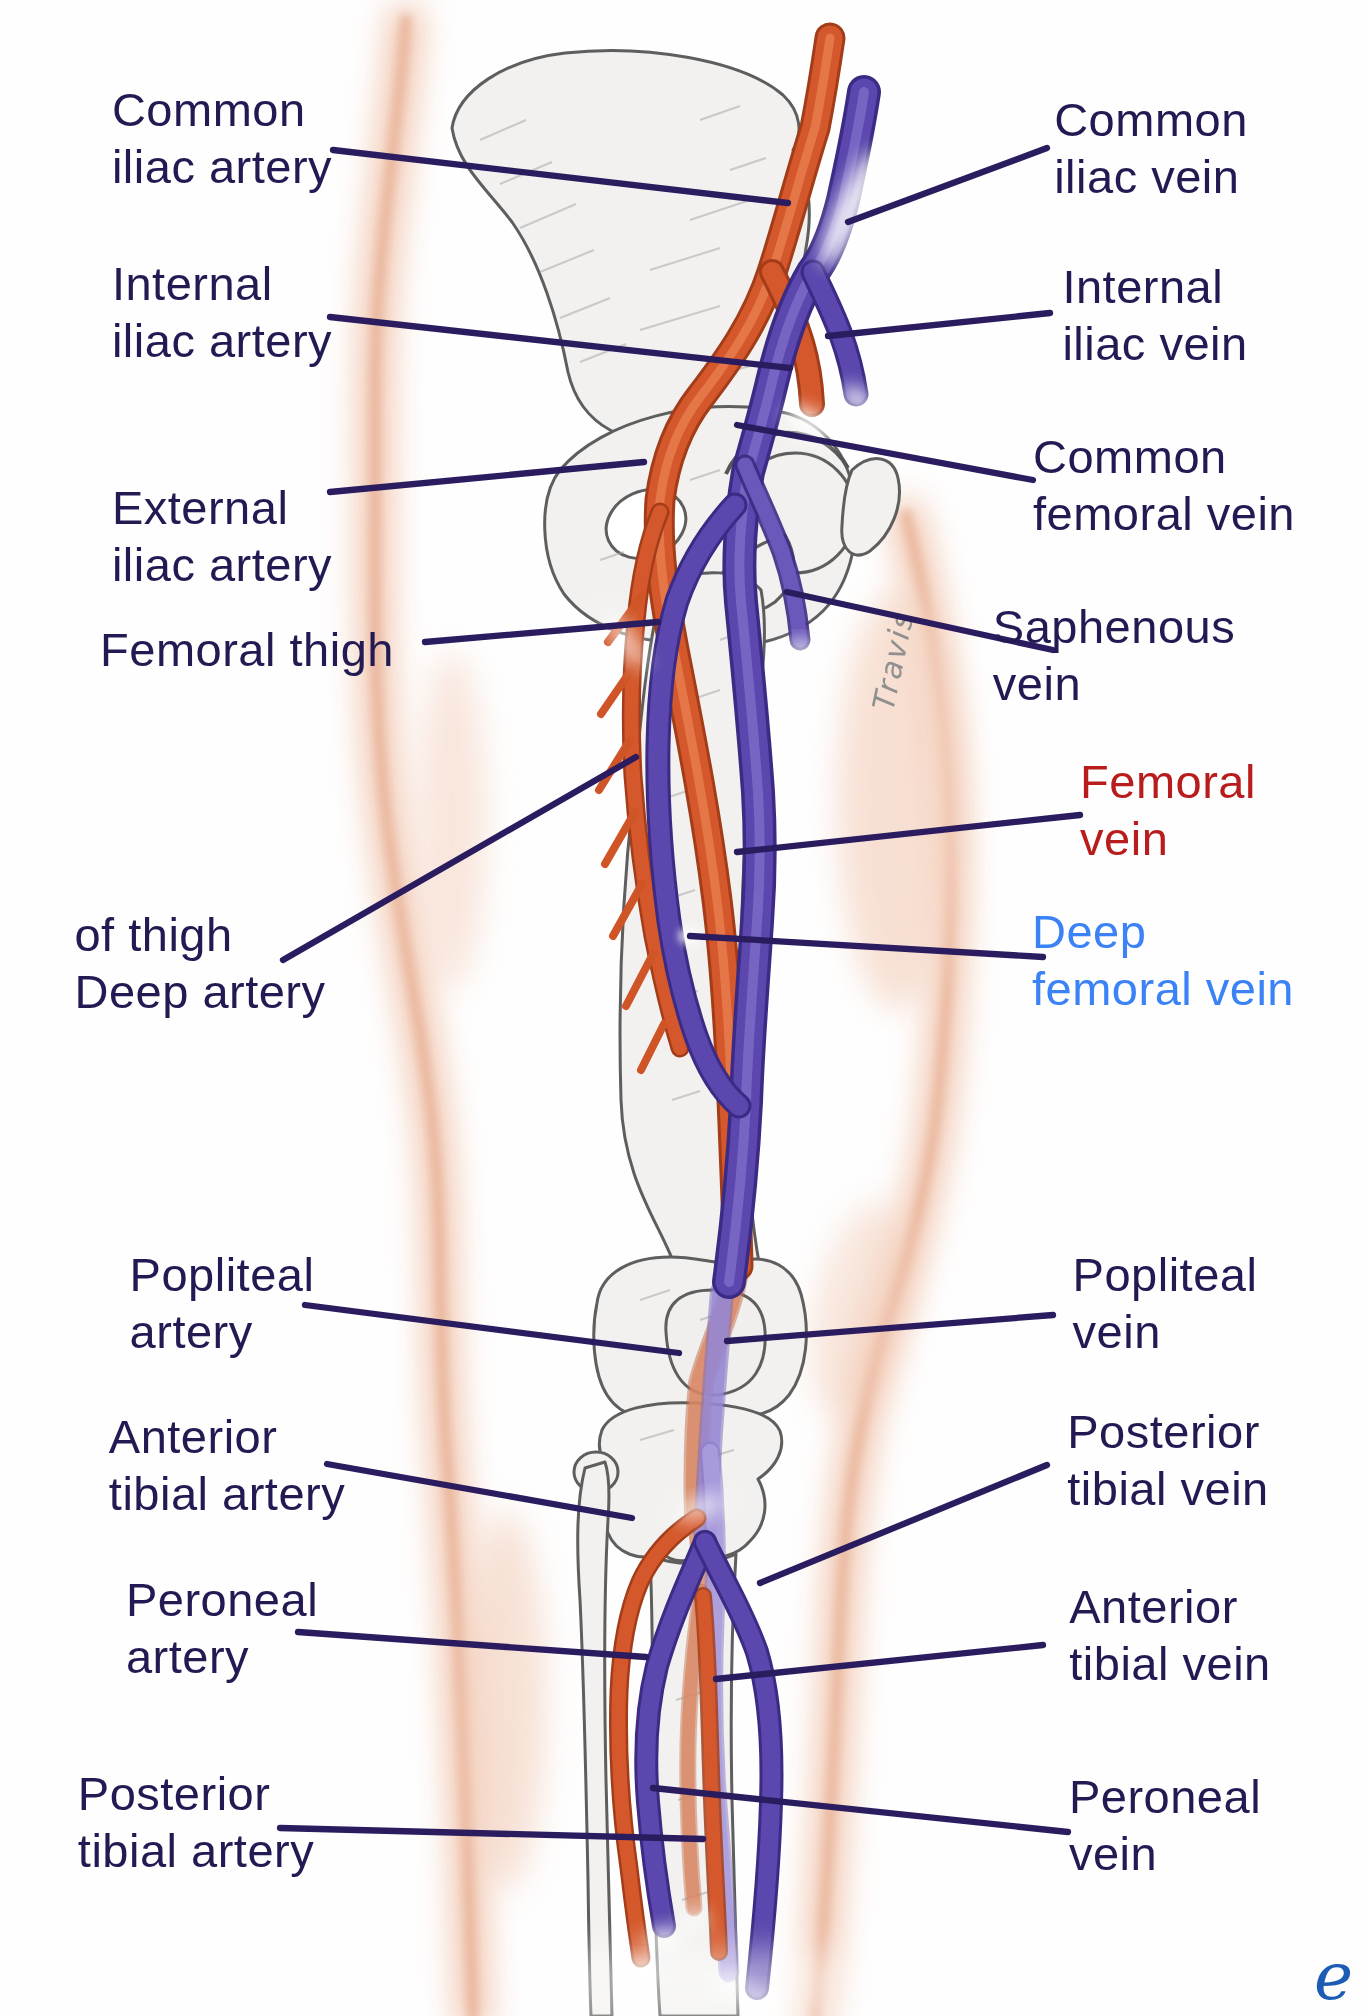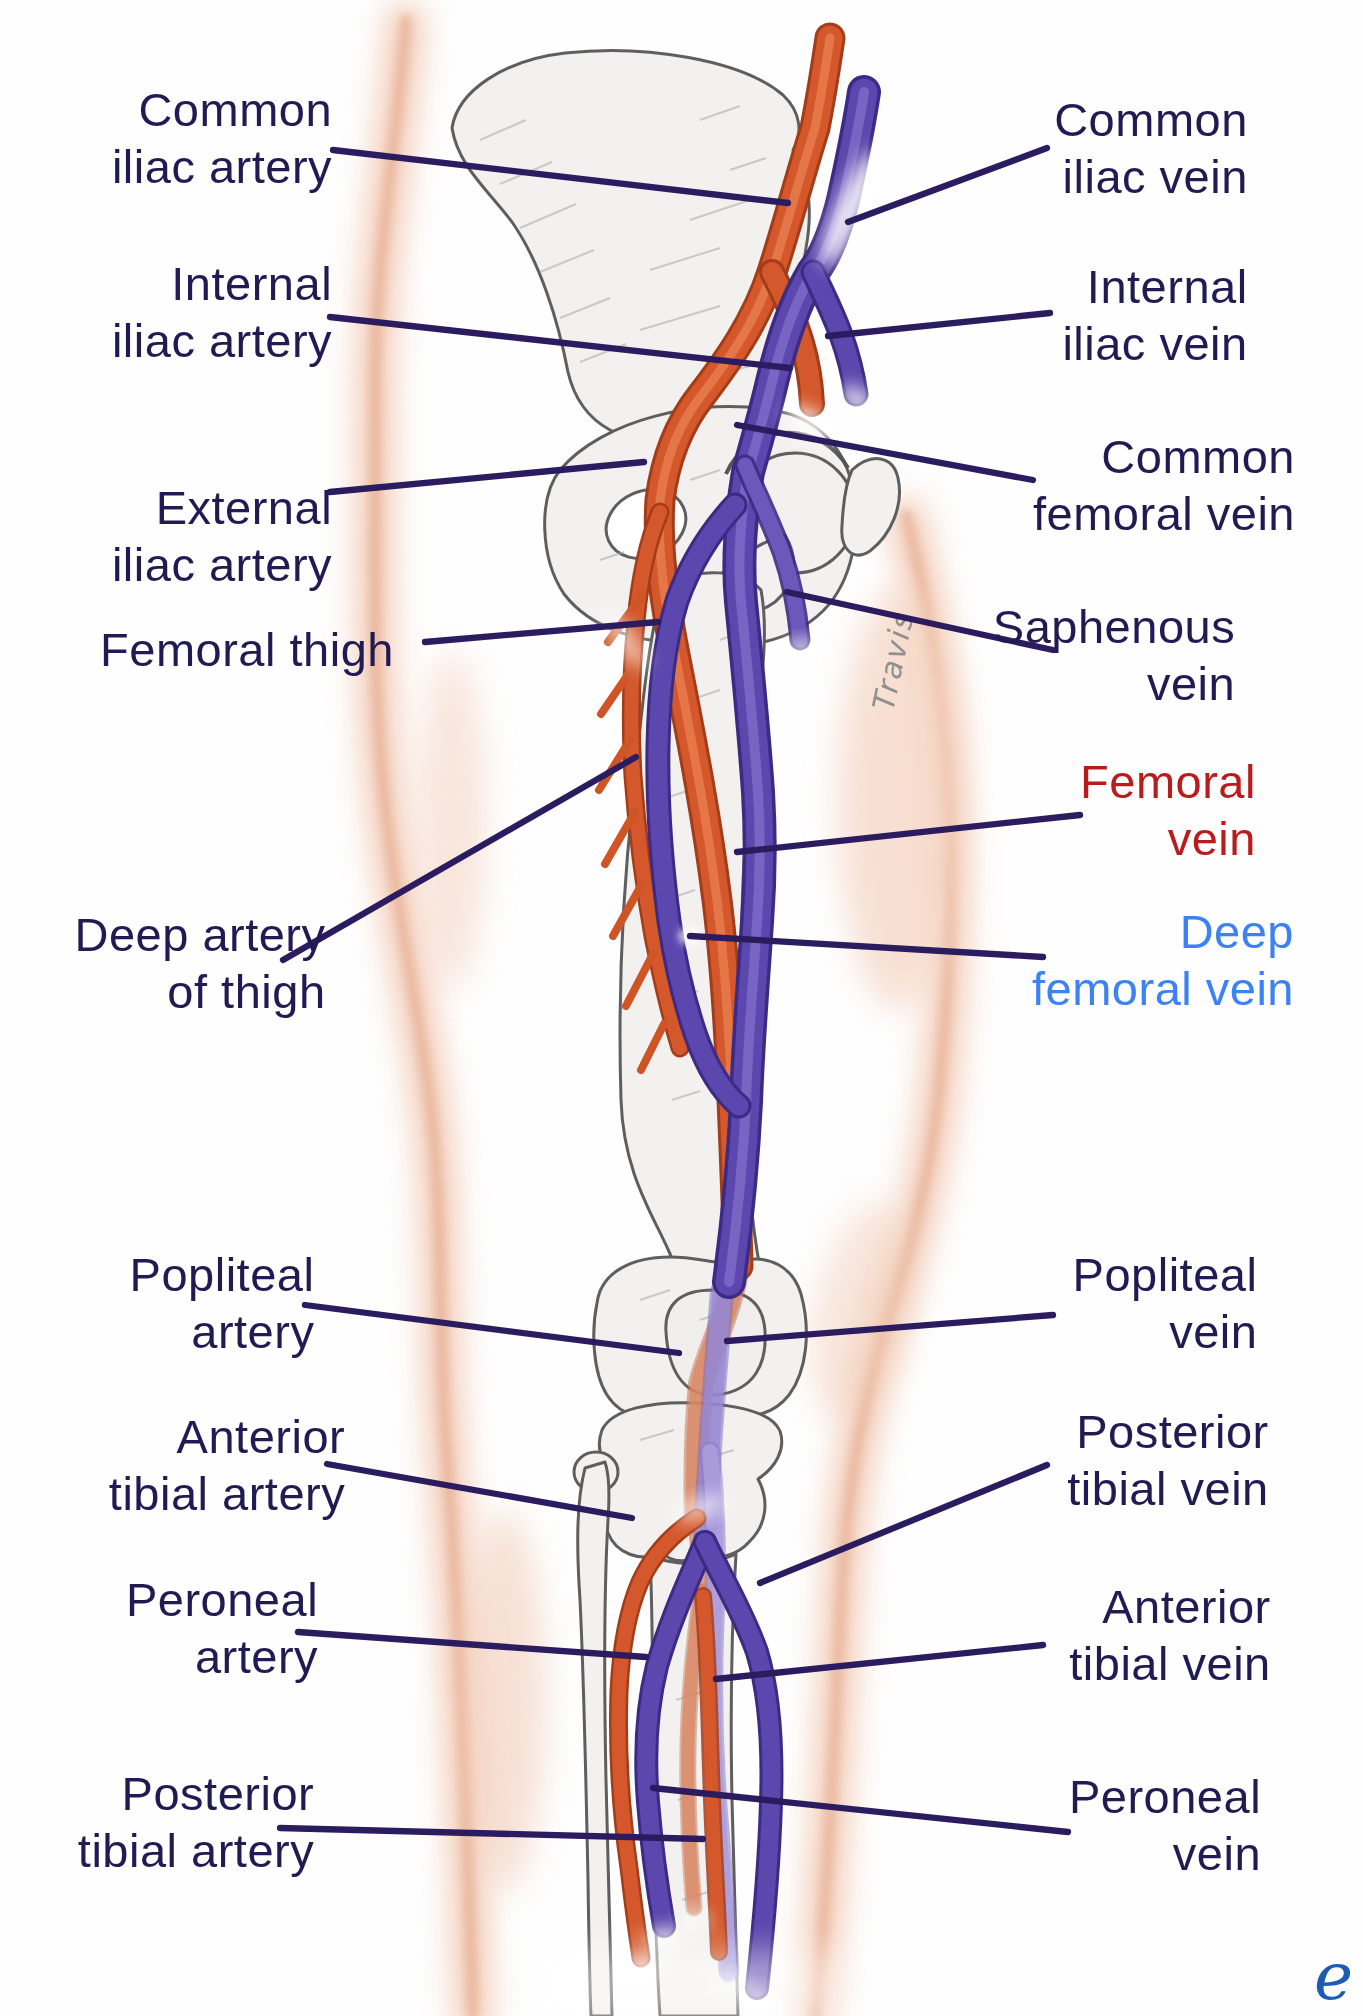--- a/index.html
+++ b/index.html
@@ -4,21 +4,21 @@
 <title>Diagram</title>
 <style>
   html,body{margin:0;padding:0;background:#ffffff;}
   .stage{
     position:relative; width:1363px; height:2016px; background:#fefefe;
     overflow:hidden; font-family:"Liberation Sans",sans-serif;
   }
   .stage svg{position:absolute;left:0;top:0;}
   .vessel-label{
     position:absolute; transform:translateX(-50%);
-    text-align:right; white-space:nowrap;
+    text-align:left; white-space:nowrap;
     font:400 47px/1.22 "Liberation Sans",sans-serif;
     color:#221a52; letter-spacing:0.5px;
   }
   .watermark{
     position:absolute; left:1314px; top:1944px;
     font:italic 400 66px/1 "DejaVu Serif",serif;
     color:#1d5cb5;
   }
 </style>
 </head>
@@ -162,22 +162,22 @@
         <div>iliac artery</div>
       </div>
       <div class="vessel-label side-left" style="left: 222px; top: 448px; color: rgb(34, 26, 82); margin-top: 31px;">
         <div>External</div>
         <div>iliac artery</div>
       </div>
       <div class="vessel-label side-left" style="left: 247px; top: 621px; color: rgb(34, 26, 82);">
         <div>Femoral thigh</div>
       </div>
       <div class="vessel-label side-left" style="left: 200px; top: 906px; color: rgb(34, 26, 82);">
+        <div>of thigh</div>
         <div>Deep artery</div>
-        <div>of thigh</div>
       </div>
       <div class="vessel-label side-left" style="left: 222px; top: 1246px; color: rgb(34, 26, 82);">
         <div>Popliteal</div>
         <div>artery</div>
       </div>
       <div class="vessel-label side-left" style="left: 227px; top: 1408px; color: rgb(34, 26, 82);">
         <div>Anterior</div>
         <div>tibial artery</div>
       </div>
       <div class="vessel-label side-left" style="left: 222px; top: 1571px; color: rgb(34, 26, 82);">

